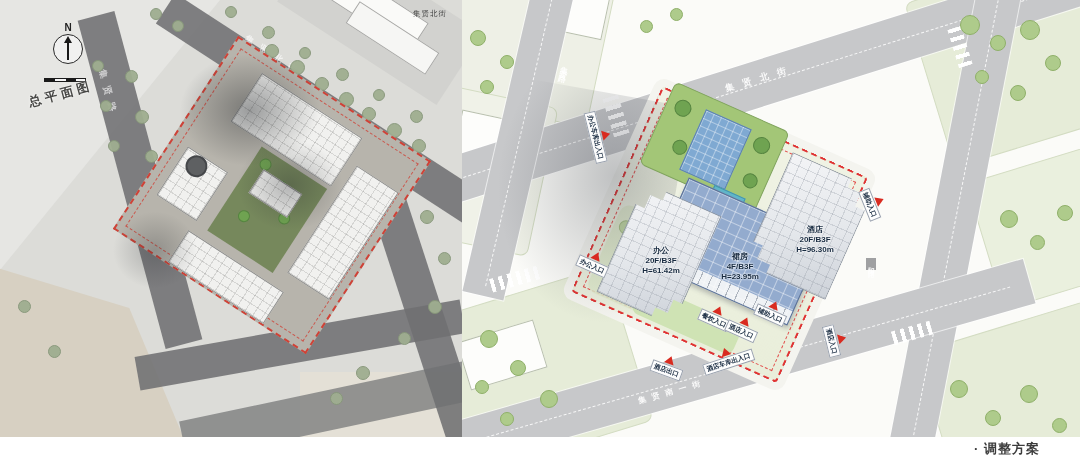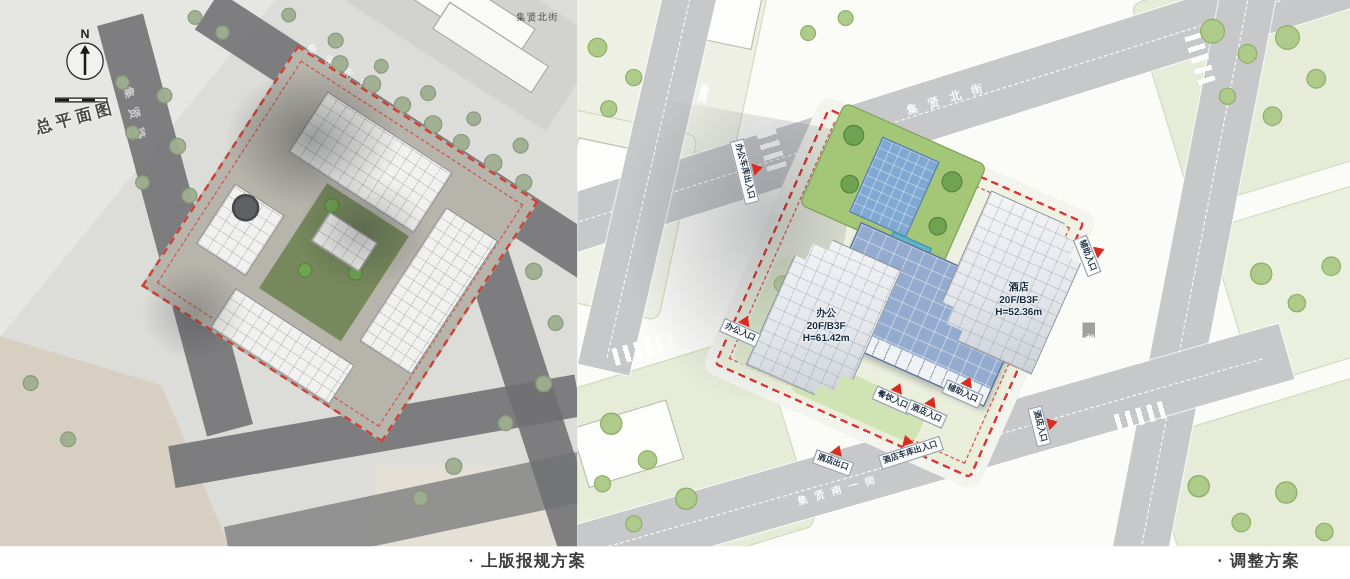--- a/index.html
+++ b/index.html
@@ -241,24 +241,29 @@
       </div>
     <div class="tower" style="left:302px;top:165px;width:88px;height:120px;transform:rotate(24deg);clip-path:polygon(0 0,72% 0,72% 8%,88% 8%,88% 20%,100% 20%,100% 100%,28% 100%,28% 92%,12% 92%,12% 80%,0 80%);">
         <div class="grid"></div>
       </div>
 
     <div class="bldg-label" style="left:164px;top:246px;width:70px;">
       <div>办公</div>
       <div>20F/B3F</div>
       <div>H=61.42m</div>
     </div>
+    <div class="bldg-label" style="left:243px;top:252px;width:70px;">
+      <div>裙房</div>
+      <div>4F/B3F</div>
+      <div>H=23.95m</div>
+    </div>
     <div class="bldg-label" style="left:318px;top:225px;width:70px;">
       <div>酒店</div>
       <div>20F/B3F</div>
-      <div>H=52.36m</div>
+      <div>H=96.30m</div>
     </div>
 
     <div class="marker" style="left:138px;top:136px;transform:translate(-50%,-50%) rotate(76deg);">
       <span class="tri"></span>
       <span class="chip">办公车库出入口</span>
     </div>
     <div class="marker" style="left:132px;top:262px;transform:translate(-50%,-50%) rotate(24deg);">
       <span class="tri"></span>
       <span class="chip">办公入口</span>
     </div>
@@ -285,15 +290,14 @@
     <div class="marker" style="left:374px;top:340px;transform:translate(-50%,-50%) rotate(76deg);">
       <span class="tri"></span>
       <span class="chip">酒店入口</span>
     </div>
     <div class="marker" style="left:412px;top:203px;transform:translate(-50%,-50%) rotate(68deg);">
       <span class="tri"></span>
       <span class="chip">辅助入口</span>
     </div>
   </div>
 
-  <div class="caption" style="left:322px;width:200px;">· 上版报规方案</div>
   <div class="caption" style="left:927px;width:160px;">· 调整方案</div>
 </div>
 
 </body></html>

